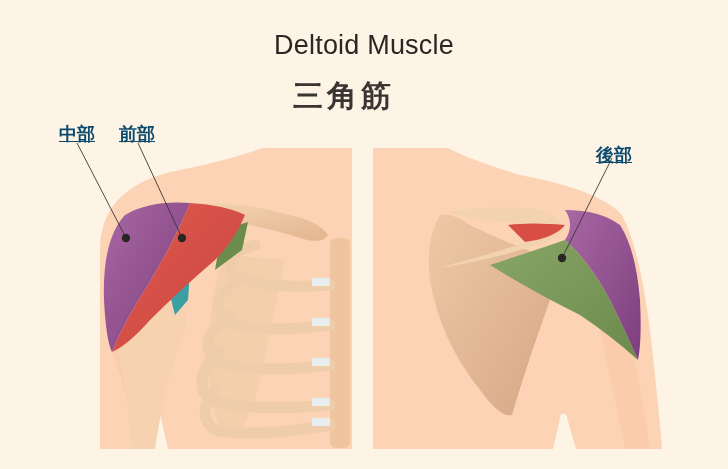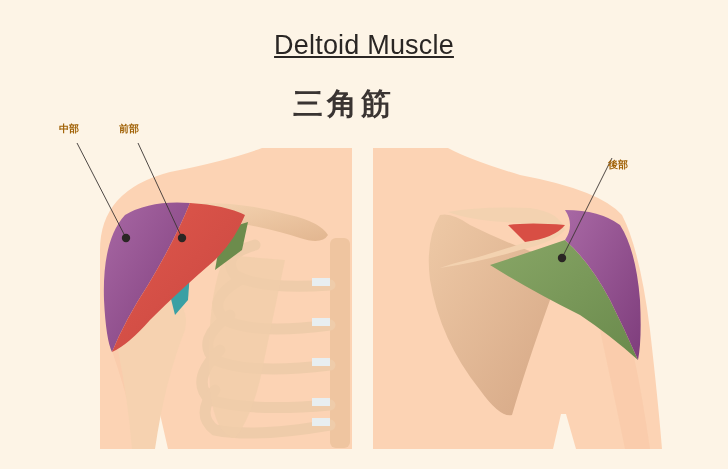--- a/index.html
+++ b/index.html
@@ -1,22 +1,22 @@
 <!DOCTYPE html>
 <html><head>
 <meta charset="utf-8">
 <style>
   html, body { margin:0; padding:0; }
   body { width:728px; height:469px; background:#fdf4e6; position:relative; overflow:hidden;
          font-family:"DejaVu Sans", sans-serif; }
   .title-en { position:absolute; left:0; width:728px; top:30px; text-align:center;
-              font-family:"Liberation Sans", sans-serif; font-size:27px; color:#2a2624; letter-spacing:0.2px;text-decoration:underline; }
-  .title-jp { position:absolute; left:0; width:688px; top:84px; text-align:center;
+              font-family:"Liberation Sans", sans-serif; font-size:27px; color:#2a2624; letter-spacing:0.2px; }
+  .title-jp { position:absolute; left:0; width:688px; top:76px; text-align:center;
               font-family:"DejaVu Sans", sans-serif; font-weight:bold; font-size:30px; color:#3a3432; letter-spacing:4px; }
-  .label { position:absolute; font-family:"DejaVu Sans", sans-serif; font-weight:bold; font-size:10px; color:#a16207; }
+  .label { position:absolute; font-family:"DejaVu Sans", sans-serif; font-weight:bold; font-size:18px; color:#0c4a6e;text-decoration:underline; }
   svg.art { position:absolute; left:0; top:0; }
 </style>
 </head>
 <body>
 
 <div class="title-en">Deltoid Muscle</div>
 <div class="title-jp">三角筋</div>
 
 <svg class="art" width="728" height="469" viewBox="0 0 728 469">
   <defs>
@@ -101,13 +101,13 @@
   </g>
   <g fill="#2a2624">
     <circle cx="126" cy="238" r="4.2"></circle>
     <circle cx="182" cy="238" r="4.2"></circle>
     <circle cx="562" cy="258" r="4.2"></circle>
   </g>
 </svg>
 
 <div class="label" style="left:59px; top:122px;">中部</div>
 <div class="label" style="left:119px; top:122px;">前部</div>
-<div class="label" style="left:596px; top:158px;margin-left:12px;">後部</div>
+<div class="label" style="left:596px; top:143px;">後部</div>
 
 </body></html>

